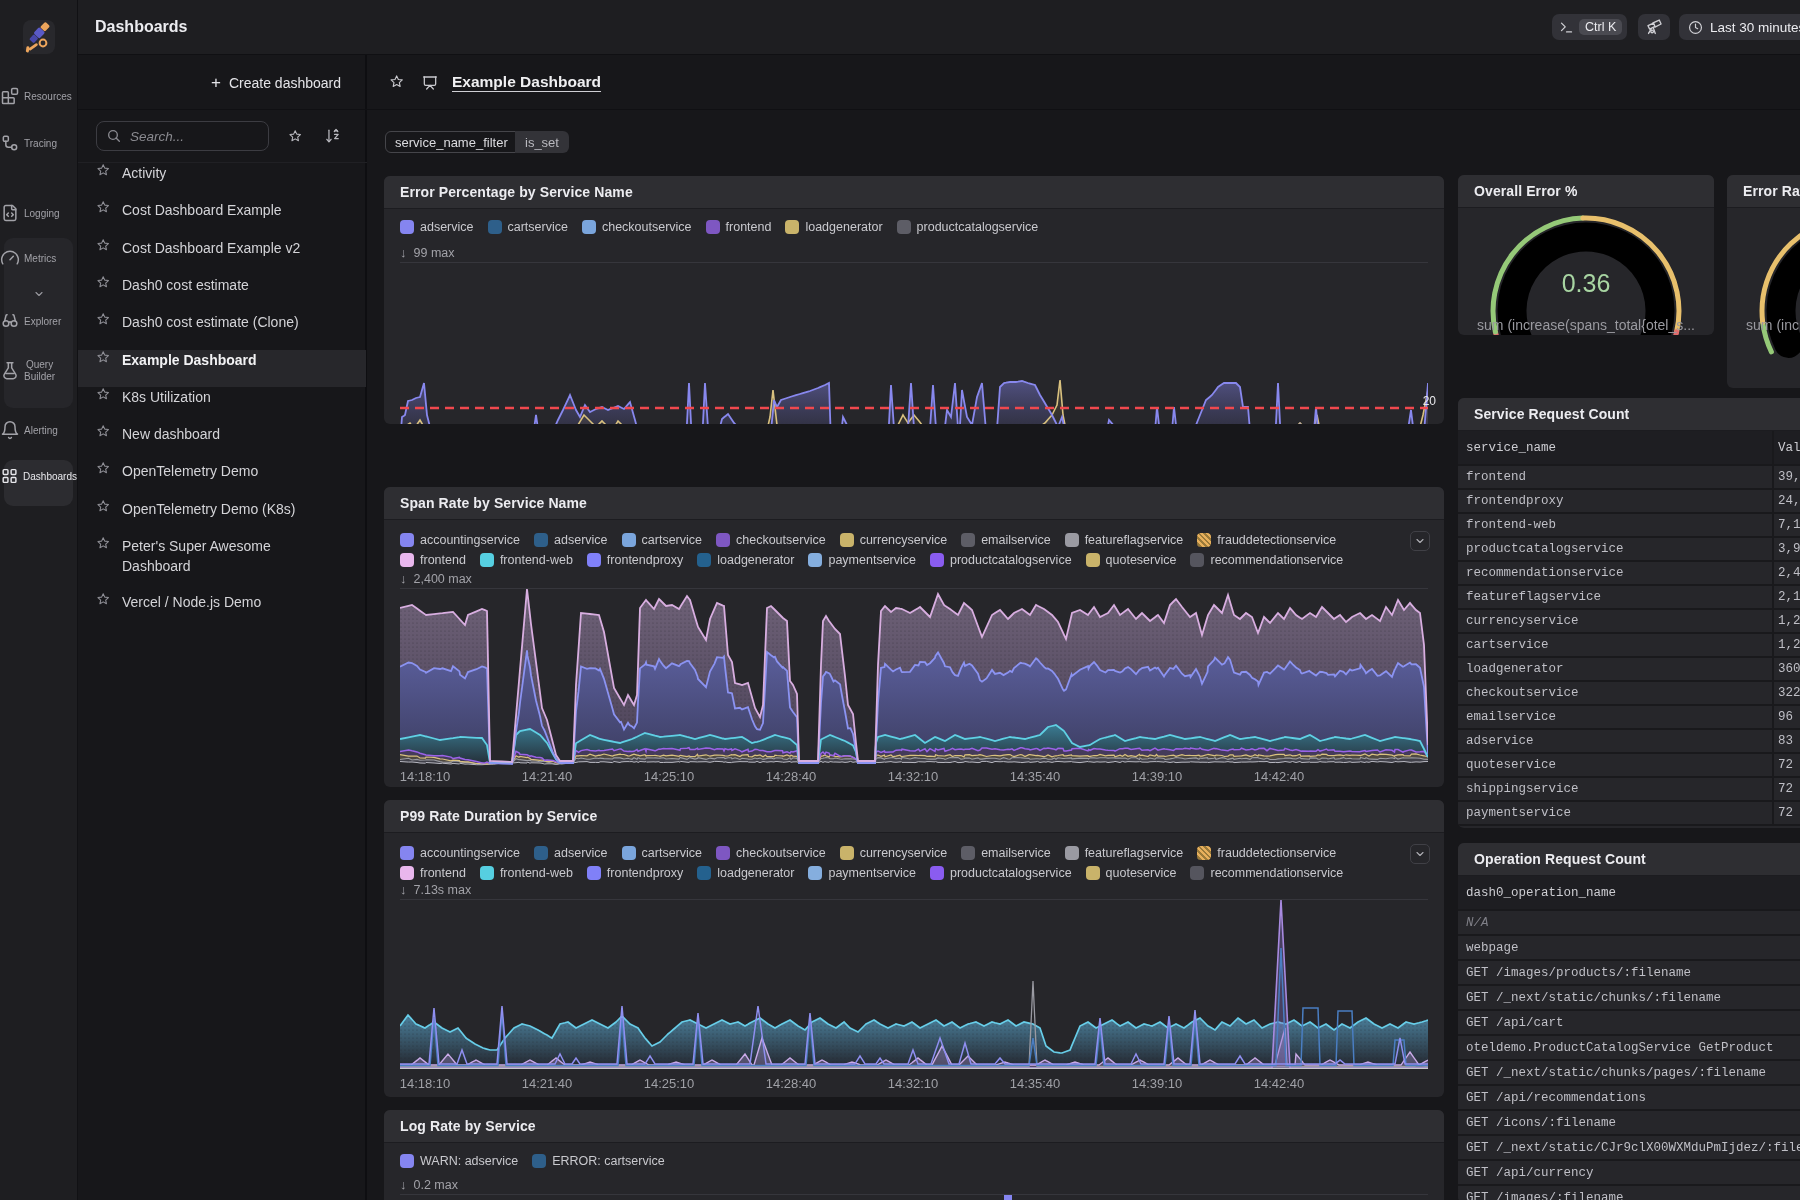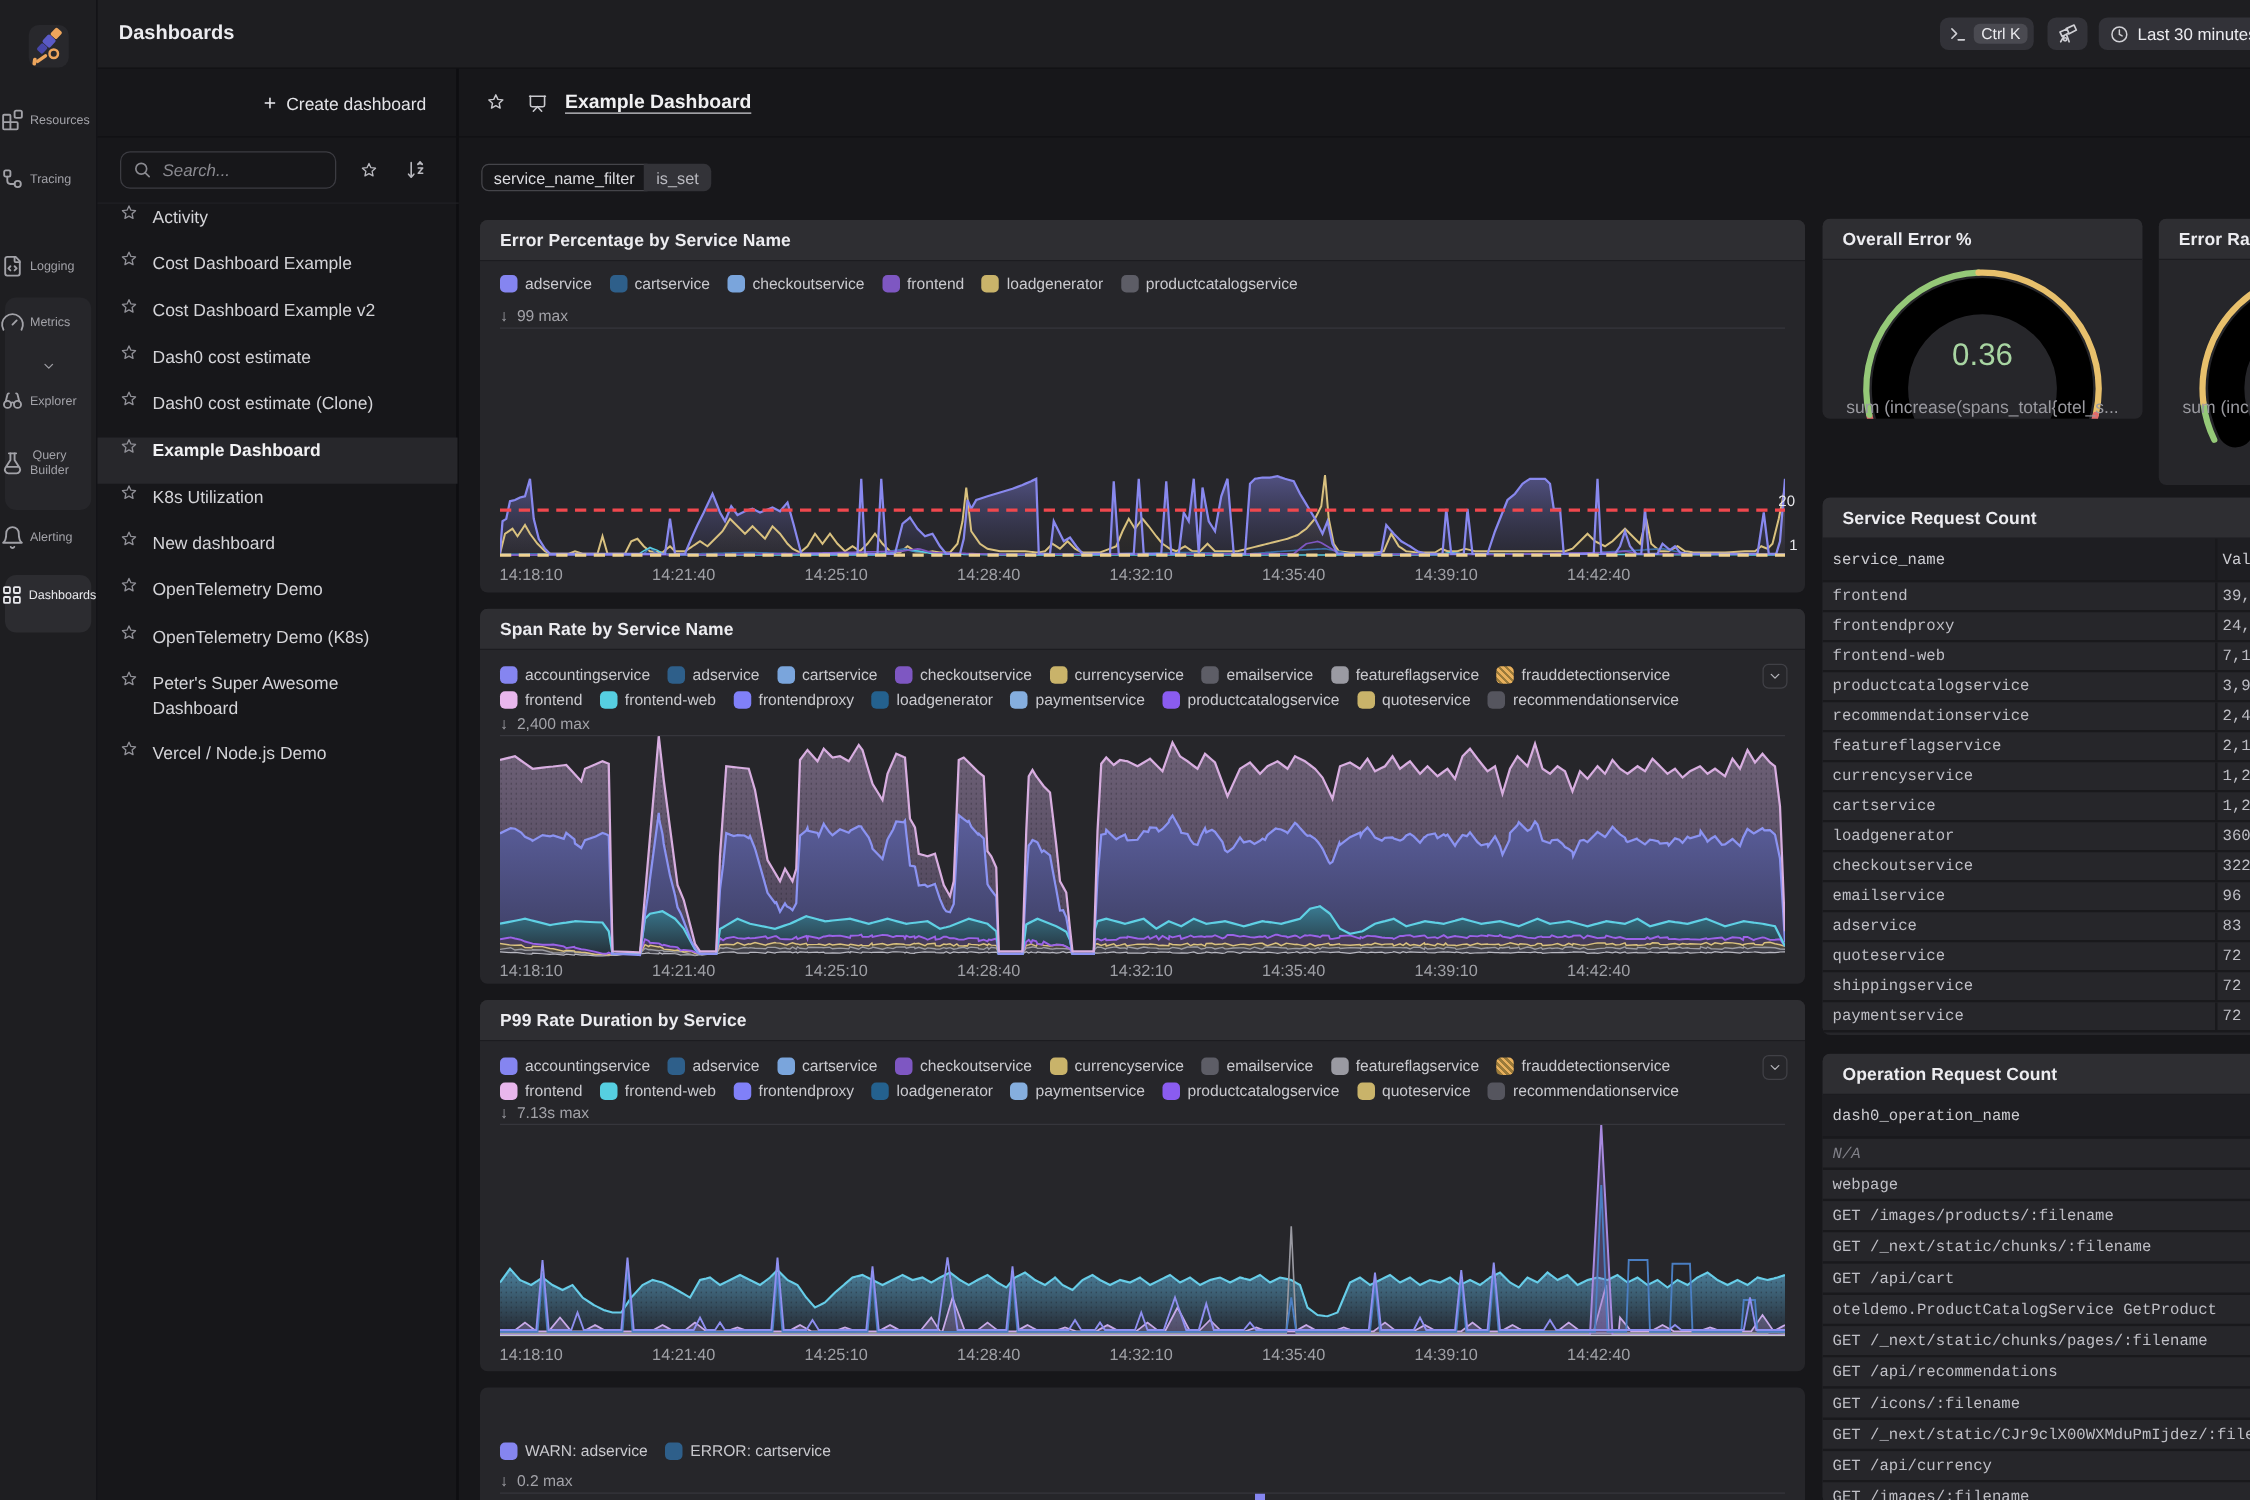--- a/index.html
+++ b/index.html
@@ -225,21 +225,21 @@
       <path d="M11.5 2.8 14 8.2l5.9 0.7-4.4 4 1.2 5.8-5.2-2.9-5.2 2.9 1.2-5.8-4.4-4 5.9-0.7z"></path>
     </svg></div>
 <div class="abs" style="left:422px;top:75px"><svg width="16" height="16" viewBox="0 0 24 24" fill="none" stroke="#c9c9ce" stroke-width="1.9" stroke-linecap="round" stroke-linejoin="round">
       <path d="M2.5 3h19"></path>
       <path d="M20.5 3v10.5a2 2 0 0 1-2 2h-13a2 2 0 0 1-2-2V3"></path>
       <path d="m7 21 5-5.5 5 5.5"></path>
     </svg></div>
 <div class="abs" style="left:452px;top:73px;font-size:15.5px;font-weight:700;color:#f0f0f2;text-decoration:underline;text-underline-offset:4px;text-decoration-thickness:1px;text-decoration-color:#cfcfd4">Example Dashboard</div>
 <div class="abs" style="left:385px;top:131px;height:22px;border:1px solid #45454a;border-radius:6px 0 0 6px;display:flex;align-items:center;padding:0 9px;font-size:13px;color:#dcdce0">service_name_filter</div>
 <div class="abs" style="left:515px;top:131px;height:22px;background:#333338;border-radius:0 6px 6px 0;display:flex;align-items:center;padding:0 10px;font-size:13px;color:#b9b9bf">is_set</div>
-<div class="panel" style="left:384px;top:176px;width:1060px;height:298px">
+<div class="panel" style="left:384px;top:176px;width:1060px;height:248px">
     <div class="phead">Error Percentage by Service Name</div>
     <div class="leg abs" style="left:16px;top:44px">
       <div class="it">
         <span class="sw" style="background:#8585f0"></span>
         <span>adservice</span>
       </div>
       <div class="it">
         <span class="sw" style="background:#2e5f8a"></span>
         <span>cartservice</span>
       </div>
@@ -518,20 +518,21 @@
     <div class="xlab" style="left:41px;top:276px">14:18:10</div>
     <div class="xlab" style="left:163px;top:276px">14:21:40</div>
     <div class="xlab" style="left:285px;top:276px">14:25:10</div>
     <div class="xlab" style="left:407px;top:276px">14:28:40</div>
     <div class="xlab" style="left:529px;top:276px">14:32:10</div>
     <div class="xlab" style="left:651px;top:276px">14:35:40</div>
     <div class="xlab" style="left:773px;top:276px">14:39:10</div>
     <div class="xlab" style="left:895px;top:276px">14:42:40</div>
   </div>
 <div class="panel" style="left:384px;top:1110px;width:1060px;height:120px">
+    <div class="phead">Log Rate by Service</div>
     <div class="leg abs" style="left:16px;top:44px">
       <div class="it">
         <span class="sw" style="background:#8585f0"></span>
         <span>WARN: adservice</span>
       </div>
       <div class="it">
         <span class="sw" style="background:#2e5f8a"></span>
         <span>ERROR: cartservice</span>
       </div>
     </div>

